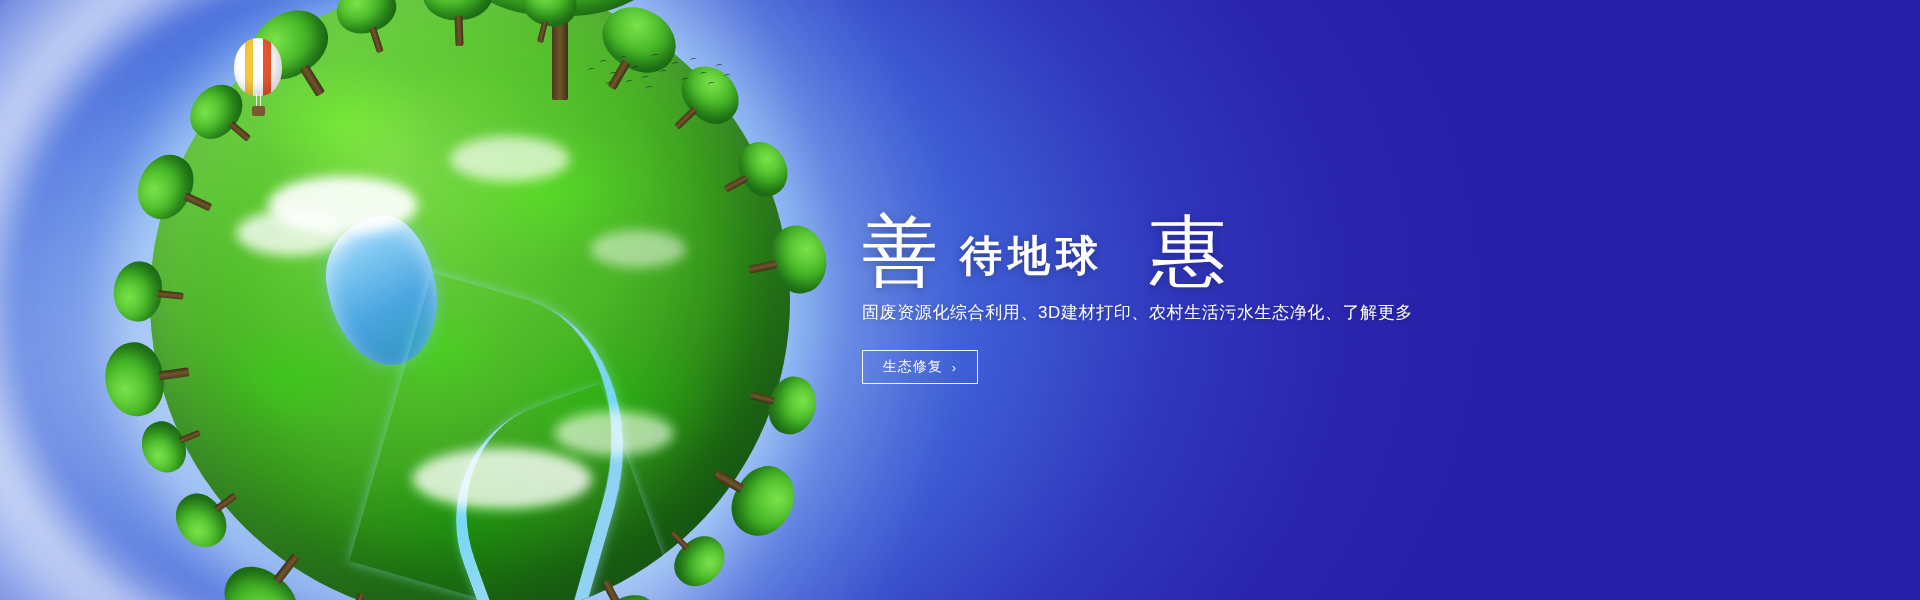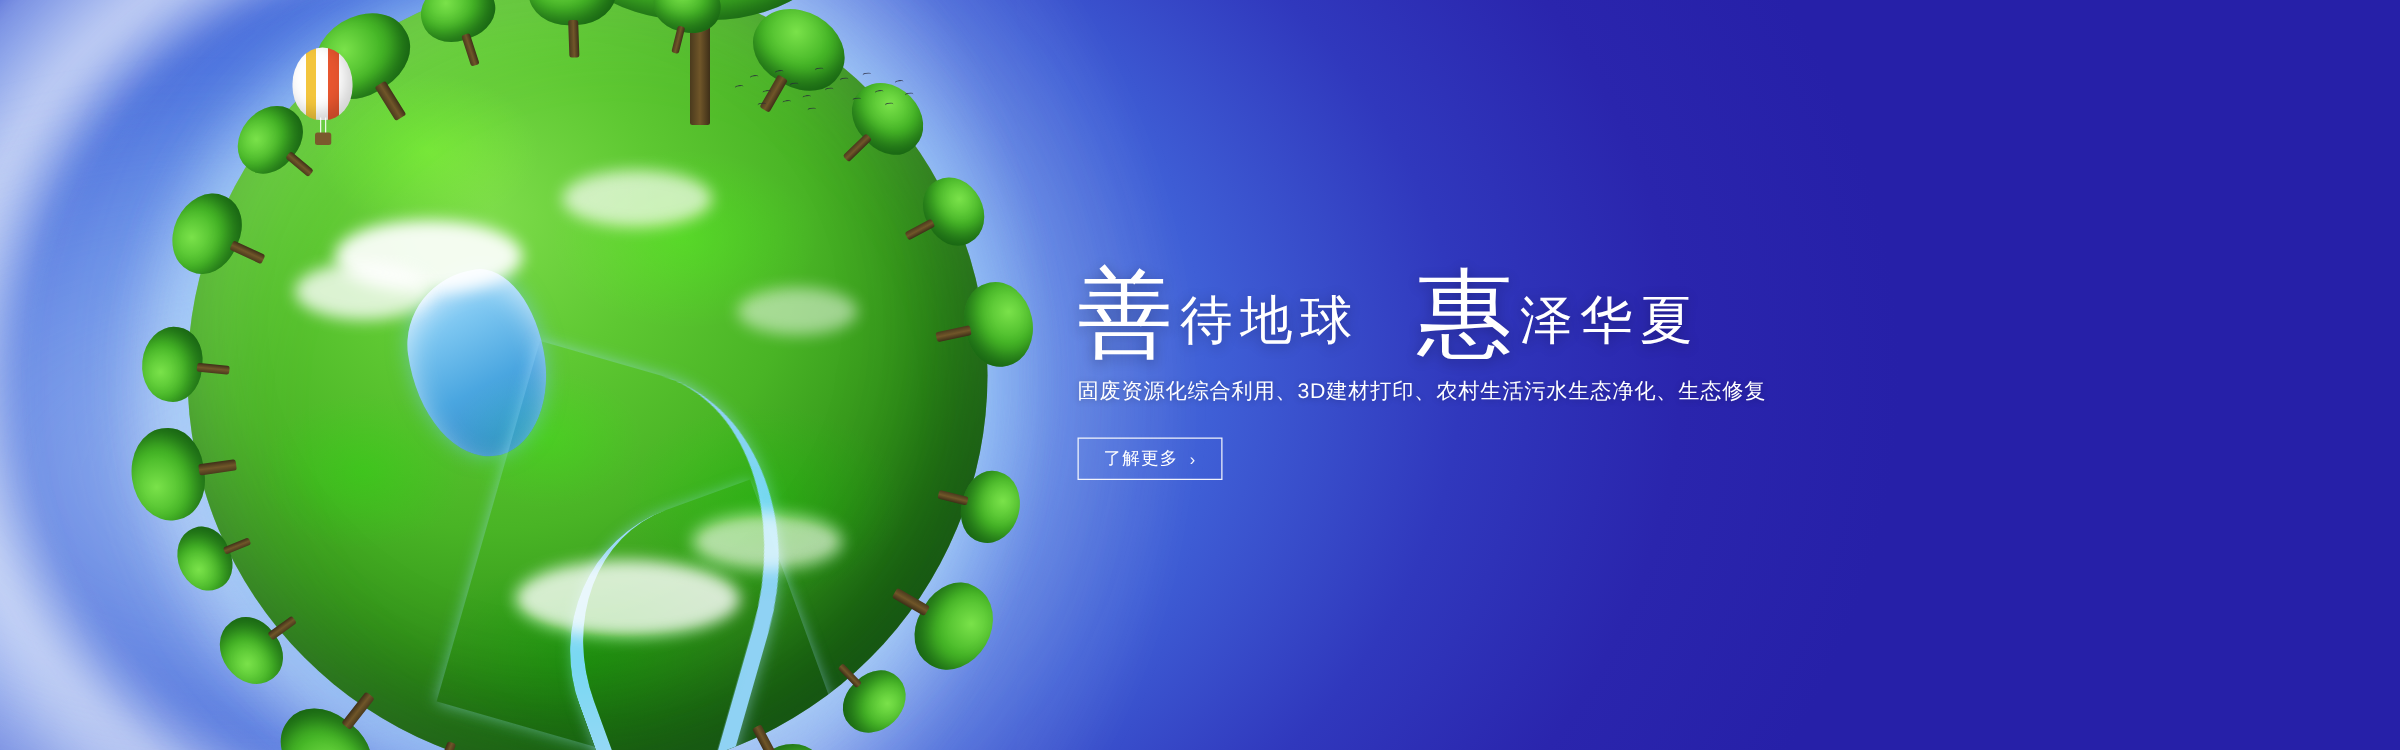--- a/index.html
+++ b/index.html
@@ -174,23 +174,23 @@
     margin-bottom:16px;
     text-shadow:0 2px 10px rgba(0,0,20,0.30);
   }
   .brush {
     font-family:"DejaVu Serif","Liberation Serif",serif;
     font-size:76px; line-height:0.92; font-weight:400;
     letter-spacing:0;
   }
   .brush-sub {
     font-family:"DejaVu Serif","Liberation Serif",serif;
-    font-size:42px; line-height:1; font-weight:400;
+    font-size:42px; line-height:1; font-weight:700;
     letter-spacing:6px;
-    padding-bottom:8px; margin-left:6px;
+    padding-bottom:8px; margin-left:22px;
   }
   .gap { width:46px; }
 
   .subtitle {
     color:#ffffff;
     font-size:25px;
     letter-spacing:7px;
     margin-bottom:16px;
     white-space:nowrap;
     text-shadow:0 1px 6px rgba(0,0,20,0.28);
@@ -349,25 +349,24 @@
       <div class="bird" style="left: 20px; top: 34px;"></div>
     </div>
 
   <div class="content">
 
     <div class="headline">
       <span class="brush">善</span>
       <span class="brush-sub">待地球</span>
       <span class="gap"></span>
       <span class="brush">惠</span>
-      <span class="brush-sub">泽华夏</span>
-    </div>
-
-
-    <div class="desc">固废资源化综合利用、3D建材打印、农村生活污水生态净化、生态修复</div>
+    </div>
+
+
+    <div class="desc">固废资源化综合利用、3D建材打印、农村生活污水生态净化、了解更多</div>
 
     <button class="cta">
-      <span>了解更多</span>
+      <span>生态修复</span>
       <span class="chev">›</span>
     </button>
 
   </div>
 </div>
 
 </body></html>

